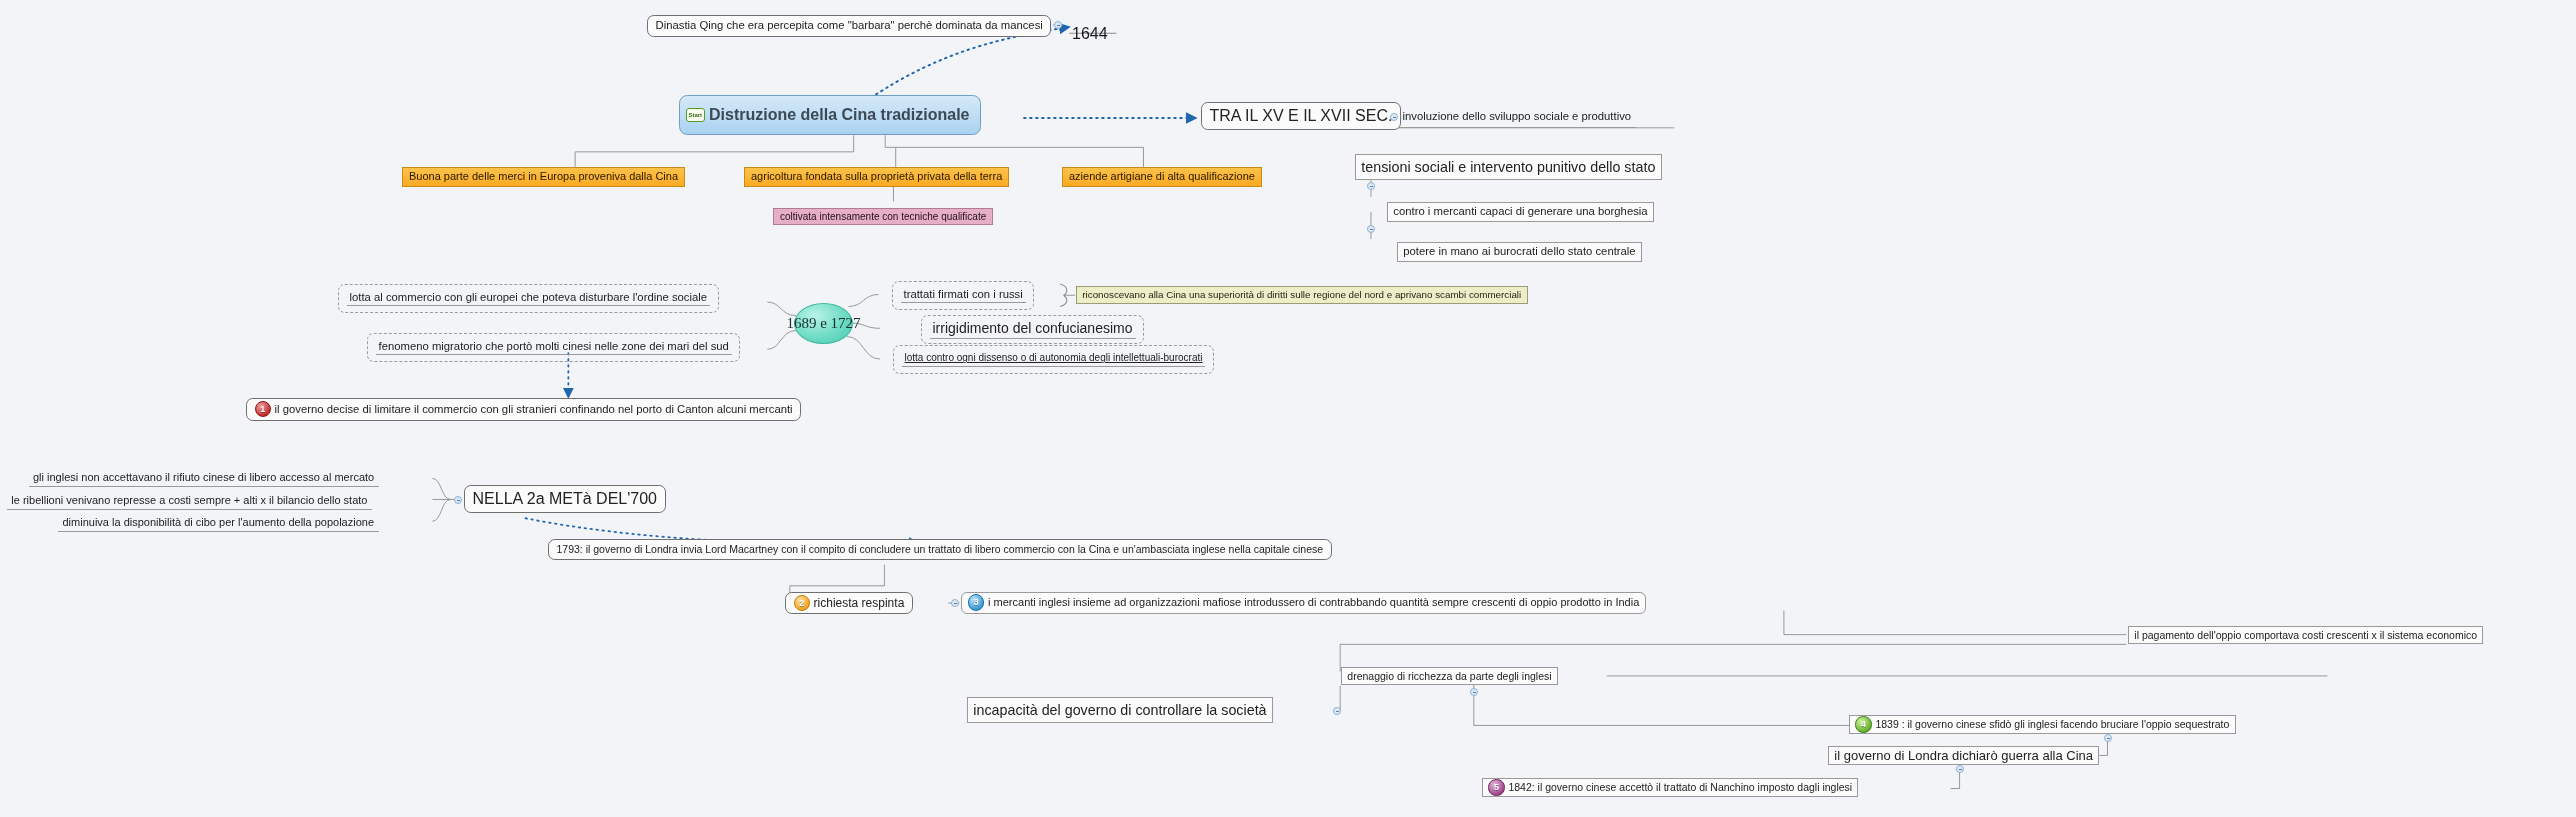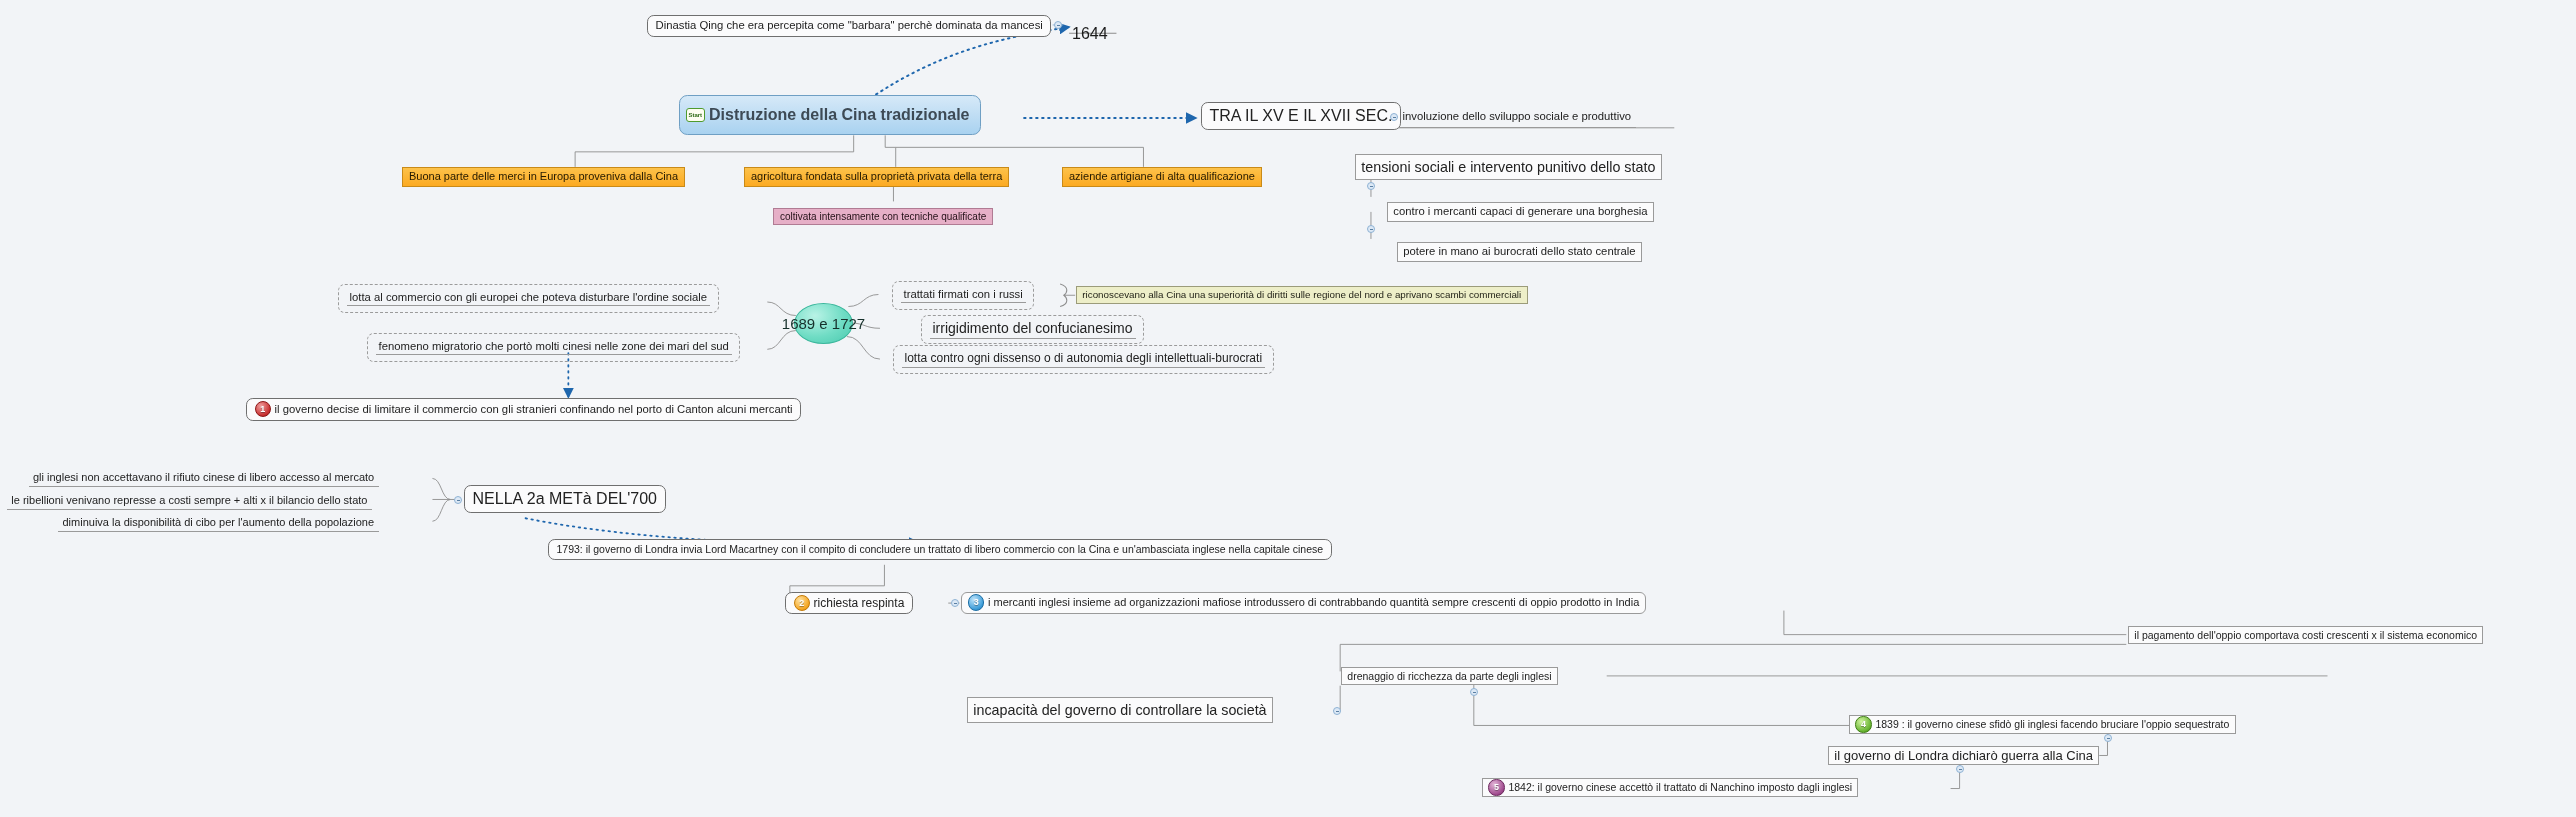--- a/index.html
+++ b/index.html
@@ -276,37 +276,37 @@
   </div>
 
   <div class="node n-dashed" style="left:338px; top:284px; height:28.5px; font-size:11.3px;">
     <span class="inner">lotta al commercio con gli europei che poteva disturbare l'ordine sociale</span>
   </div>
 
   <div class="node n-dashed" style="left:339px; top:333px; height:28.5px; font-size:11.3px;margin-left:28px;">
     <span class="inner">fenomeno migratorio che portò molti cinesi nelle zone dei mari del sud</span>
   </div>
 
-  <div class="node n-ellipse" style="left:794px; top:303px; width:59px; height:41px; font-size:15px; padding:0;">
+  <div class="node n-ellipse" style="left:794px; top:303px; width:59px; height:41px; font-size:15px; padding:0;font-family:Liberation Serif, serif;">
     <span>1689 e 1727</span>
   </div>
 
   <div class="node n-dashed" style="left:892px; top:281px; height:28.5px; font-size:11.3px;">
     <span class="inner">trattati firmati con i russi</span>
   </div>
 
   <div class="node n-note" style="left:1076px; top:286px; height:18px; font-size:9.8px;">
     <span>riconoscevano alla Cina una superiorità di diritti sulle regione del nord e aprivano scambi commerciali</span>
   </div>
 
   <div class="node n-dashed" style="left:921px; top:315px; height:28.5px; font-size:14px;">
     <span class="inner">irrigidimento del confucianesimo</span>
   </div>
 
-  <div class="node n-dashed" style="left:893px; top:345px; height:28.5px; font-size:12px;">
+  <div class="node n-dashed" style="left:893px; top:345px; height:28.5px; font-size:10px;text-decoration:underline;">
     <span class="inner">lotta contro ogni dissenso o di autonomia degli intellettuali-burocrati</span>
   </div>
 
   <div class="node n-round" style="left:246px; top:398px; height:22.5px; font-size:11.3px;">
     <span class="badge b1">1</span>
     <span>il governo decise di limitare il commercio con gli stranieri confinando nel porto di Canton alcuni mercanti</span>
   </div>
 
   <div class="node n-underline" style="left:28.5px; top:469px; height:18px; font-size:11px;">
     <span>gli inglesi non accettavano il rifiuto cinese di libero accesso al mercato</span>

